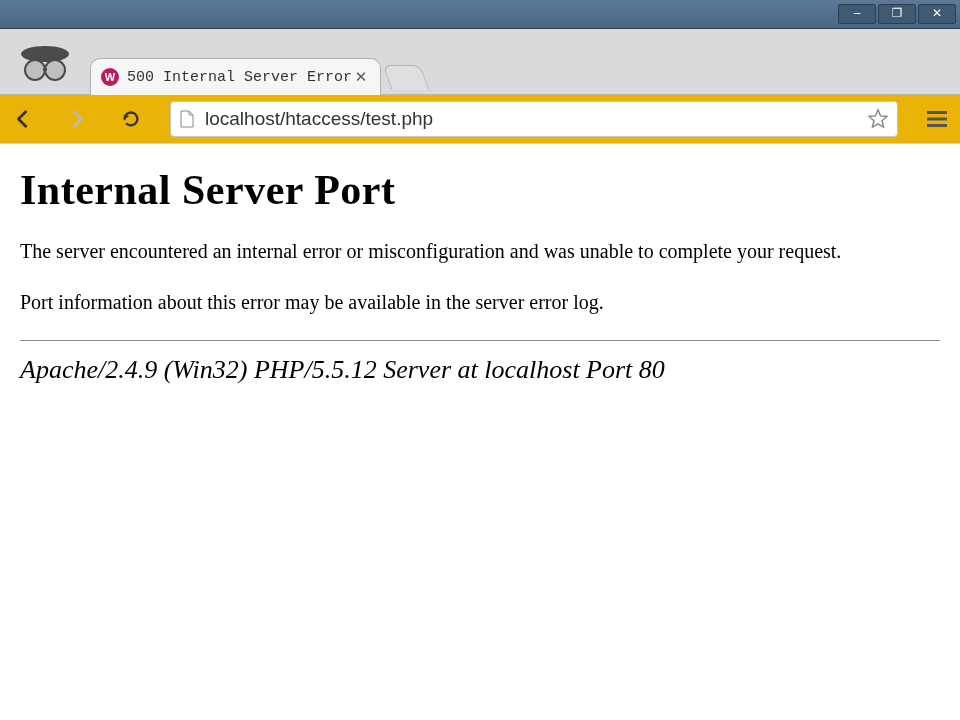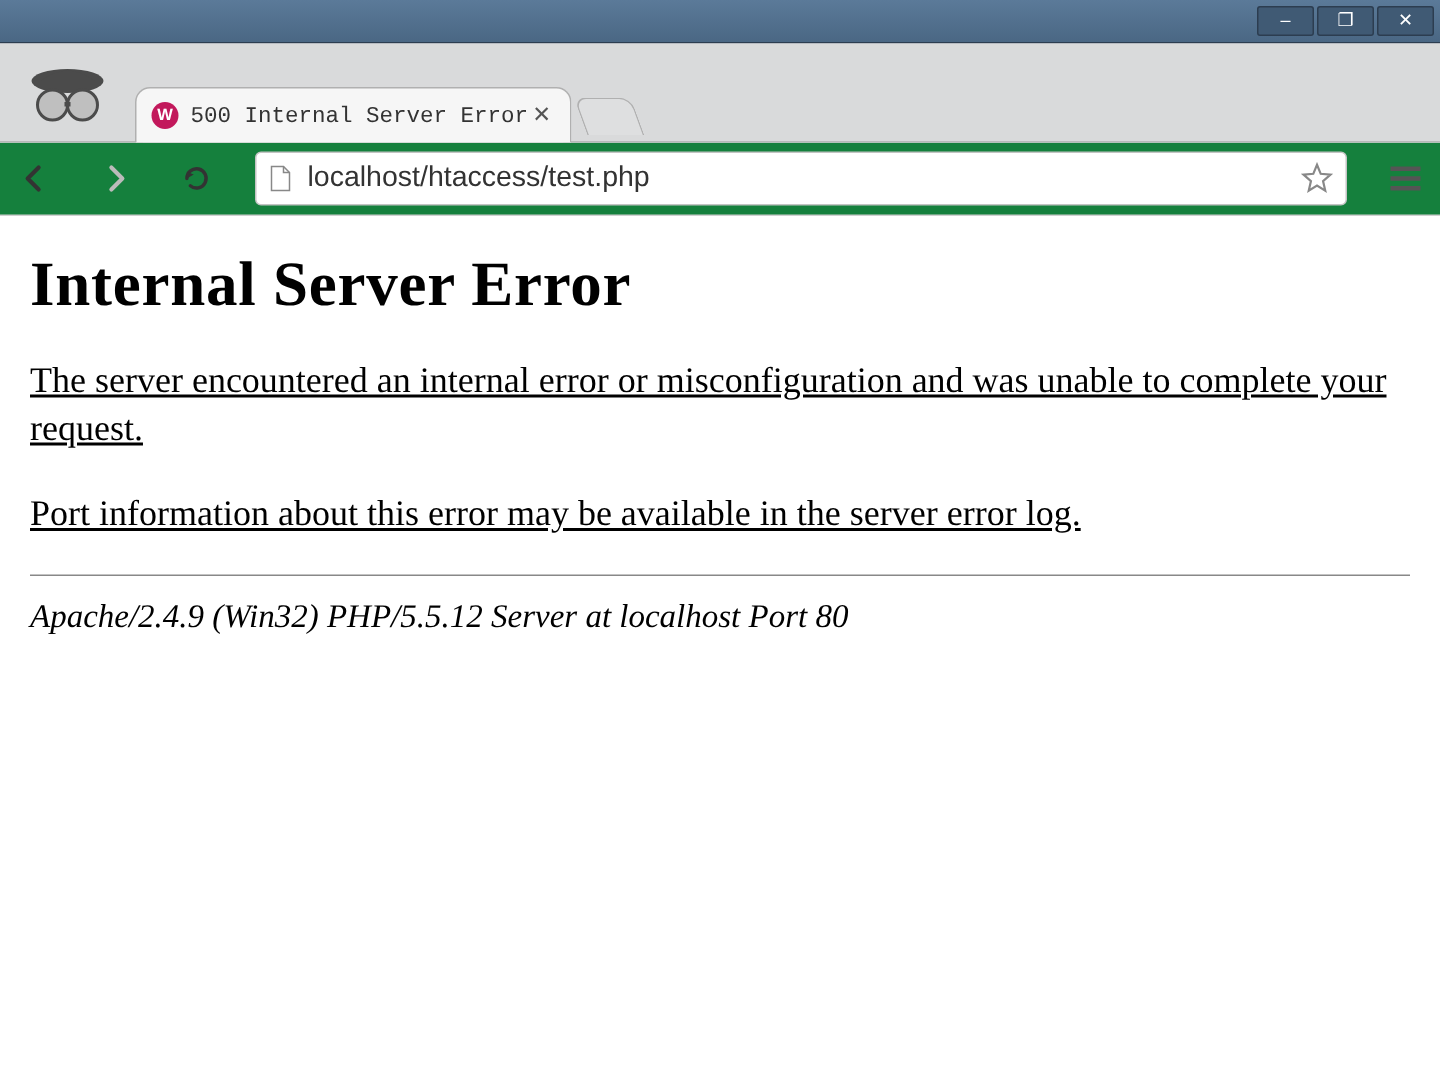--- a/index.html
+++ b/index.html
@@ -119,21 +119,21 @@
     border-top-left-radius:8px;
     border-top-right-radius:8px;
     margin-left:6px;
     margin-bottom:4px;
     transform: skewX(20deg);
   }
 
   
   .toolbar {
     height: 48px;
-    background: #15803d;
+    background: #eab308;
     border-bottom: 1px solid #d0d0d0;
     display:flex;
     align-items:center;
     padding: 0 8px;
     gap:24px;
   }
   .nav-btn {
     width:30px;height:30px;
     display:flex;align-items:center;justify-content:center;
     color:#444;
@@ -181,33 +181,32 @@
     color:#000;
     overflow:auto;
   }
   .content h1.err-heading {
     font-size:42px;
     font-weight:bold;
     margin: 8px 0 24px 0;
     letter-spacing:0.5px;
   }
   .content p.err-para {
-    font-size:24px;
+    font-size:20px;
     line-height:1.35;
     margin: 0 0 24px 0;
     max-width: 920px;
-    text-decoration: underline;
   }
   .content hr.err-hr {
     border:none;
     border-top:1px solid #888;
     margin: 6px 0 14px 0;
   }
   .content .err-signature {
-    font-size:22px;
+    font-size:26px;
     font-style:italic;
   }
 
   svg { pointer-events:none; }
 </style>
 </head>
 <body>
 
 <div class="desktop">
   <div class="window">
@@ -272,21 +271,21 @@
       <div class="menu-btn">
         <svg width="22" height="18" viewBox="0 0 22 18">
           <rect x="1" y="1" width="20" height="3" fill="#555"></rect>
           <rect x="1" y="7.5" width="20" height="3" fill="#555"></rect>
           <rect x="1" y="14" width="20" height="3" fill="#555"></rect>
         </svg>
       </div>
     </div>
 
     <div class="content">
-      <h1 class="err-heading">Internal Server Error</h1>
+      <h1 class="err-heading">Internal Server Port</h1>
       <p class="err-para">The server encountered an internal error or misconfiguration and was unable to complete your request.</p>
       <p class="err-para">Port information about this error may be available in the server error log.</p>
       <hr class="err-hr">
       <div class="err-signature">Apache/2.4.9 (Win32) PHP/5.5.12 Server at localhost Port 80</div>
     </div>
 
   </div>
 </div>
 
 </body></html>

